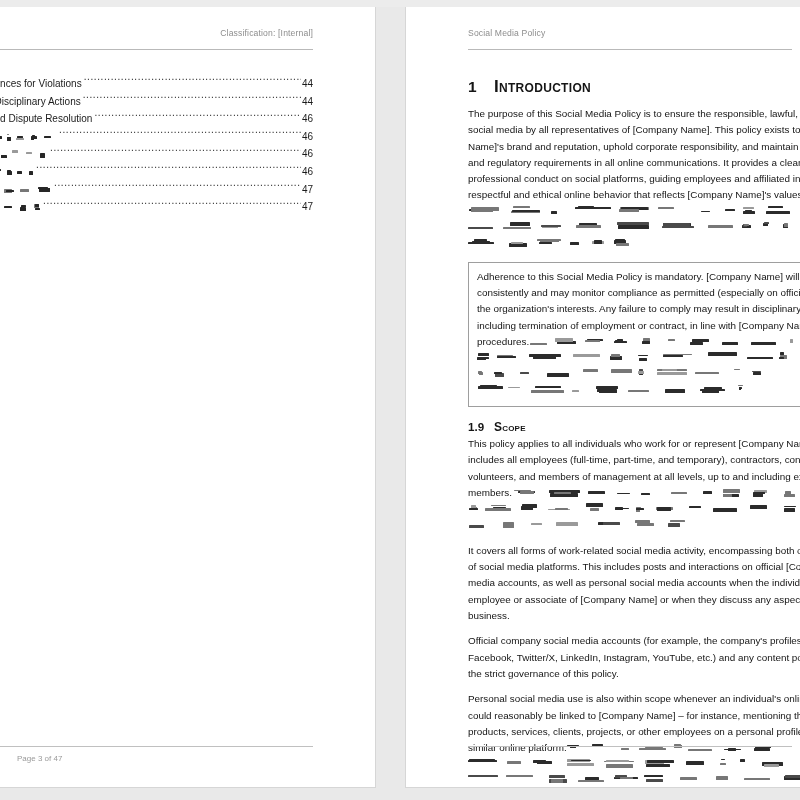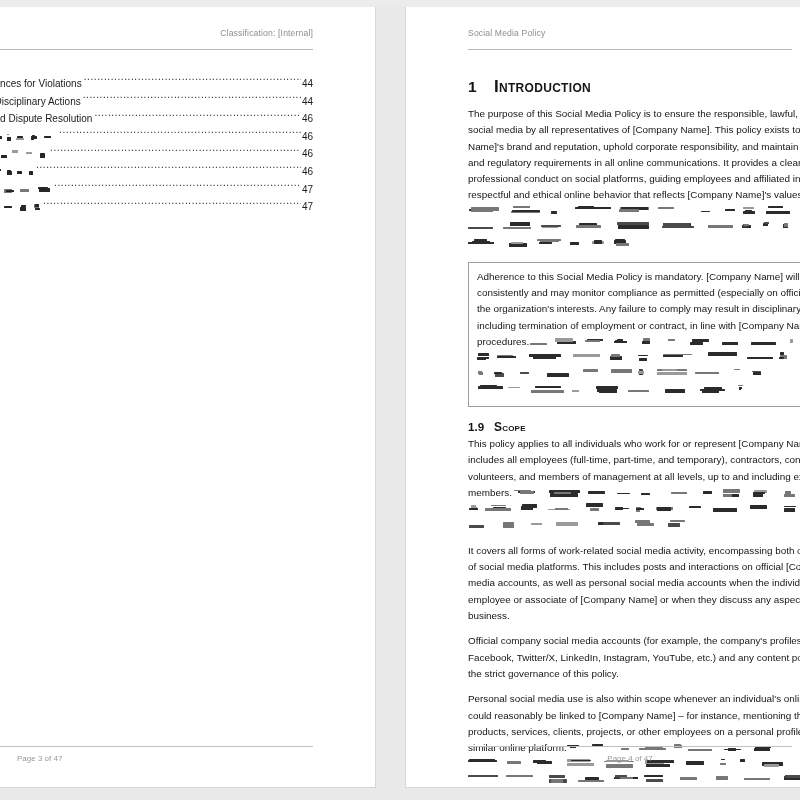--- a/index.html
+++ b/index.html
@@ -593,17 +593,16 @@
                 <i style="left: 276.1px; top: 5.2px; width: 26.1px; height: 2.5px; background: rgb(119, 119, 119);"></i>
                 <i style="left: 316.1px; top: 3.7px; width: 22.6px; height: 3.8px;"></i>
                 <i style="left: 316.9px; top: 2.1px; width: 19.9px; height: 3.4px;"></i>
               </span>
             </p>
           </div>
 
       </div>
 
       <div class="footer-rule"></div>
-      <div class="running-footer">Page 4 of 47</div>
     </div>
   </div>
 
 </div>
 
 </body></html>

